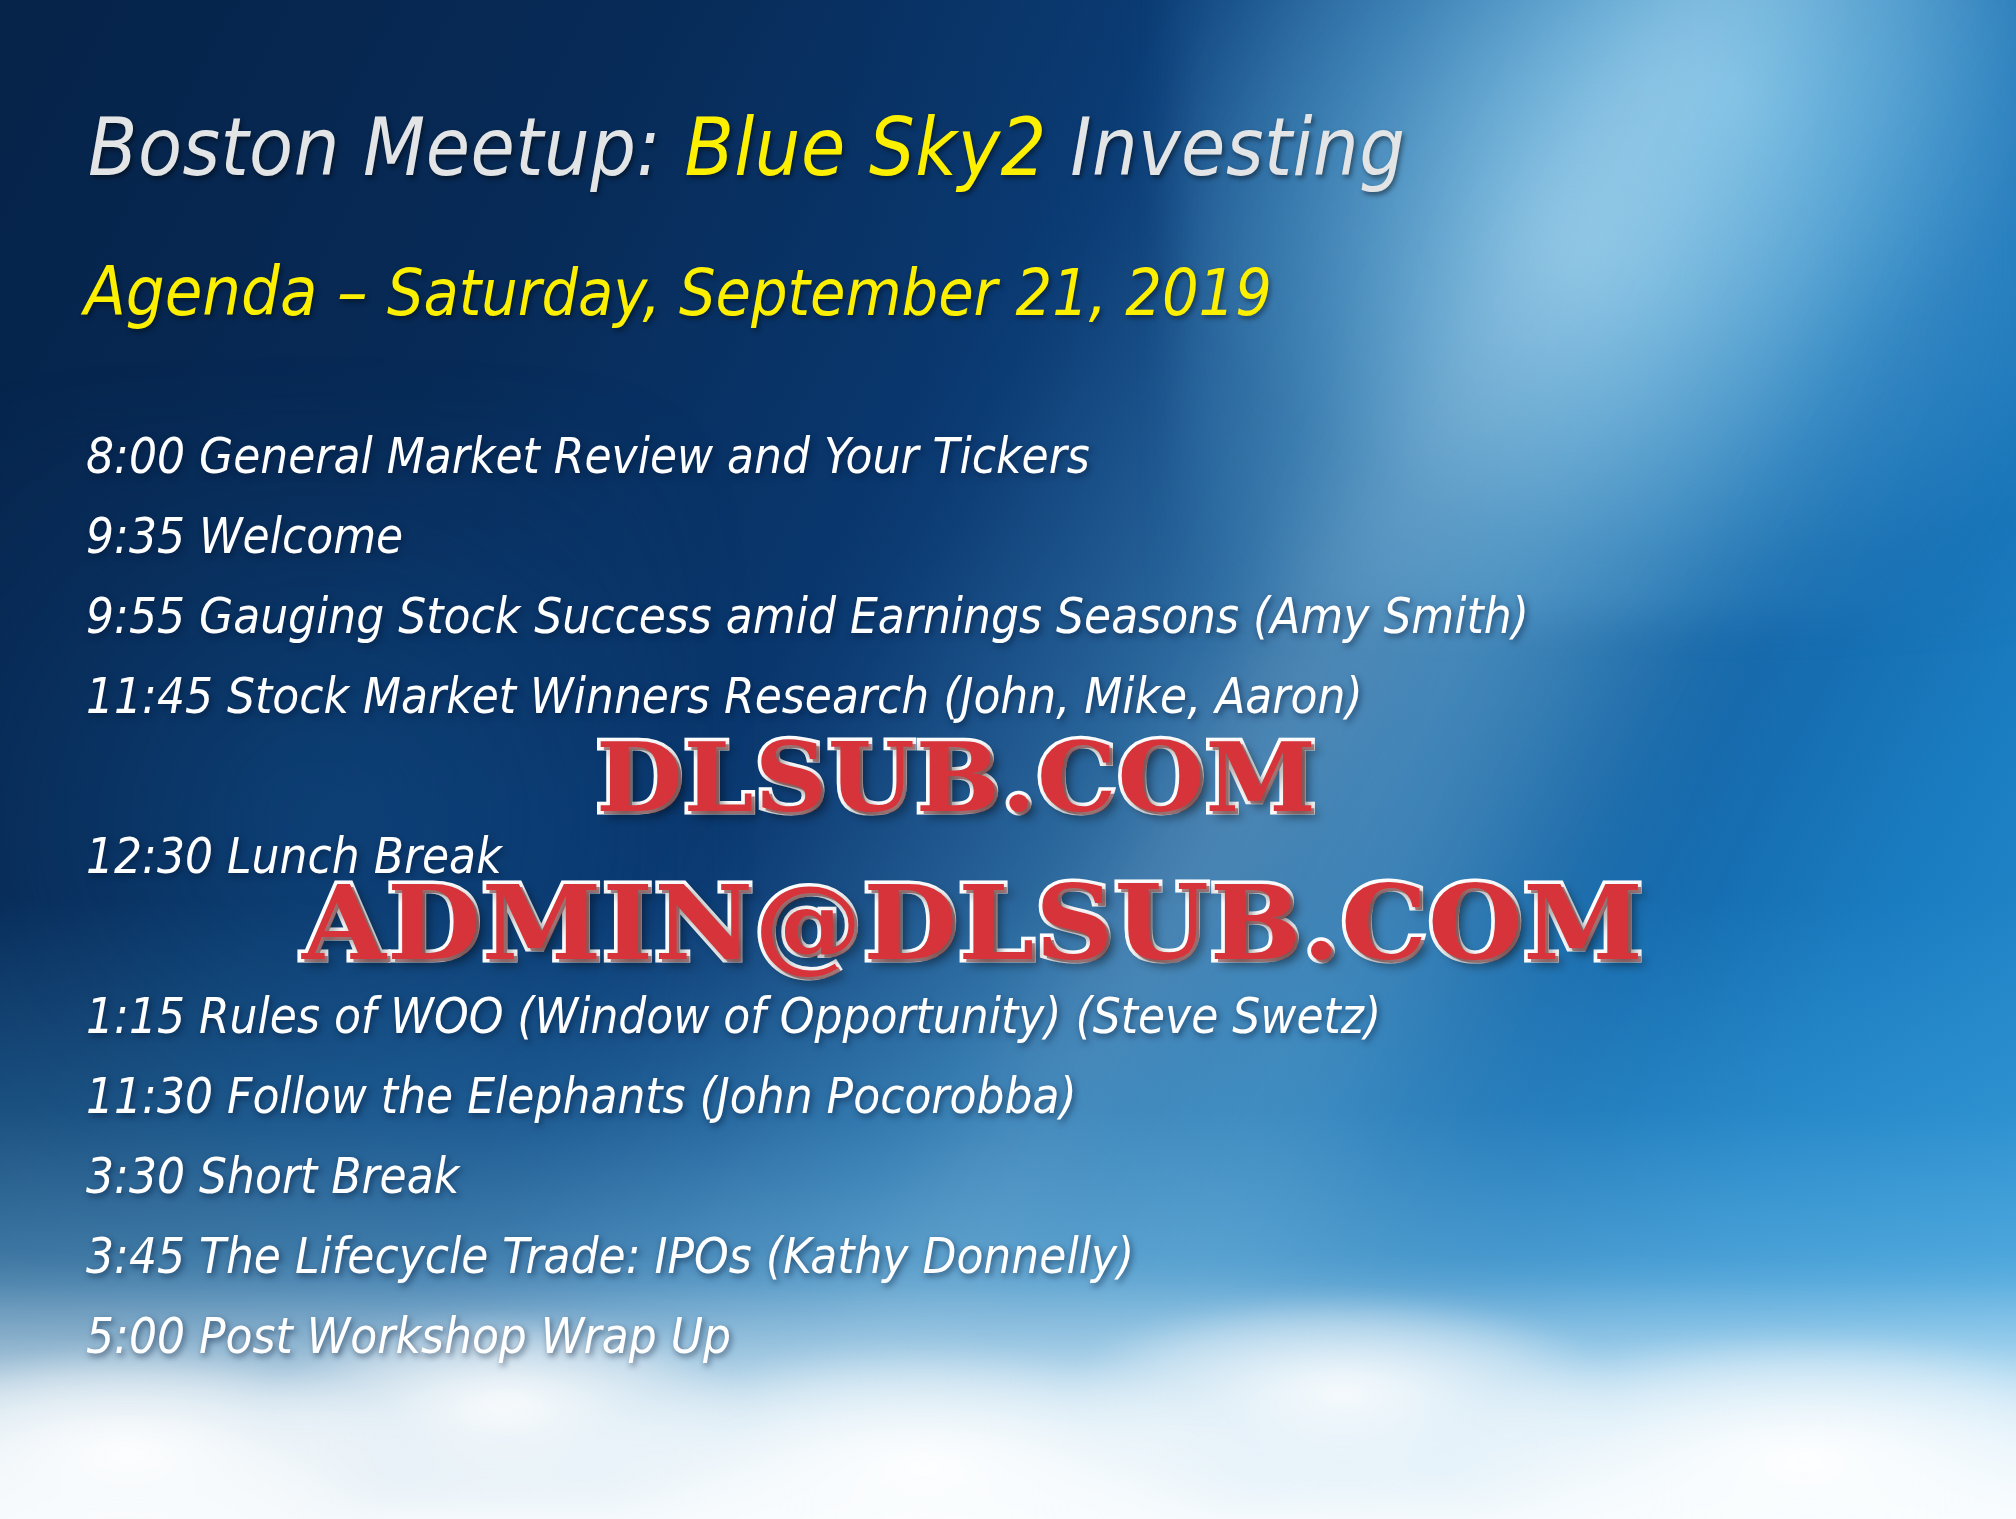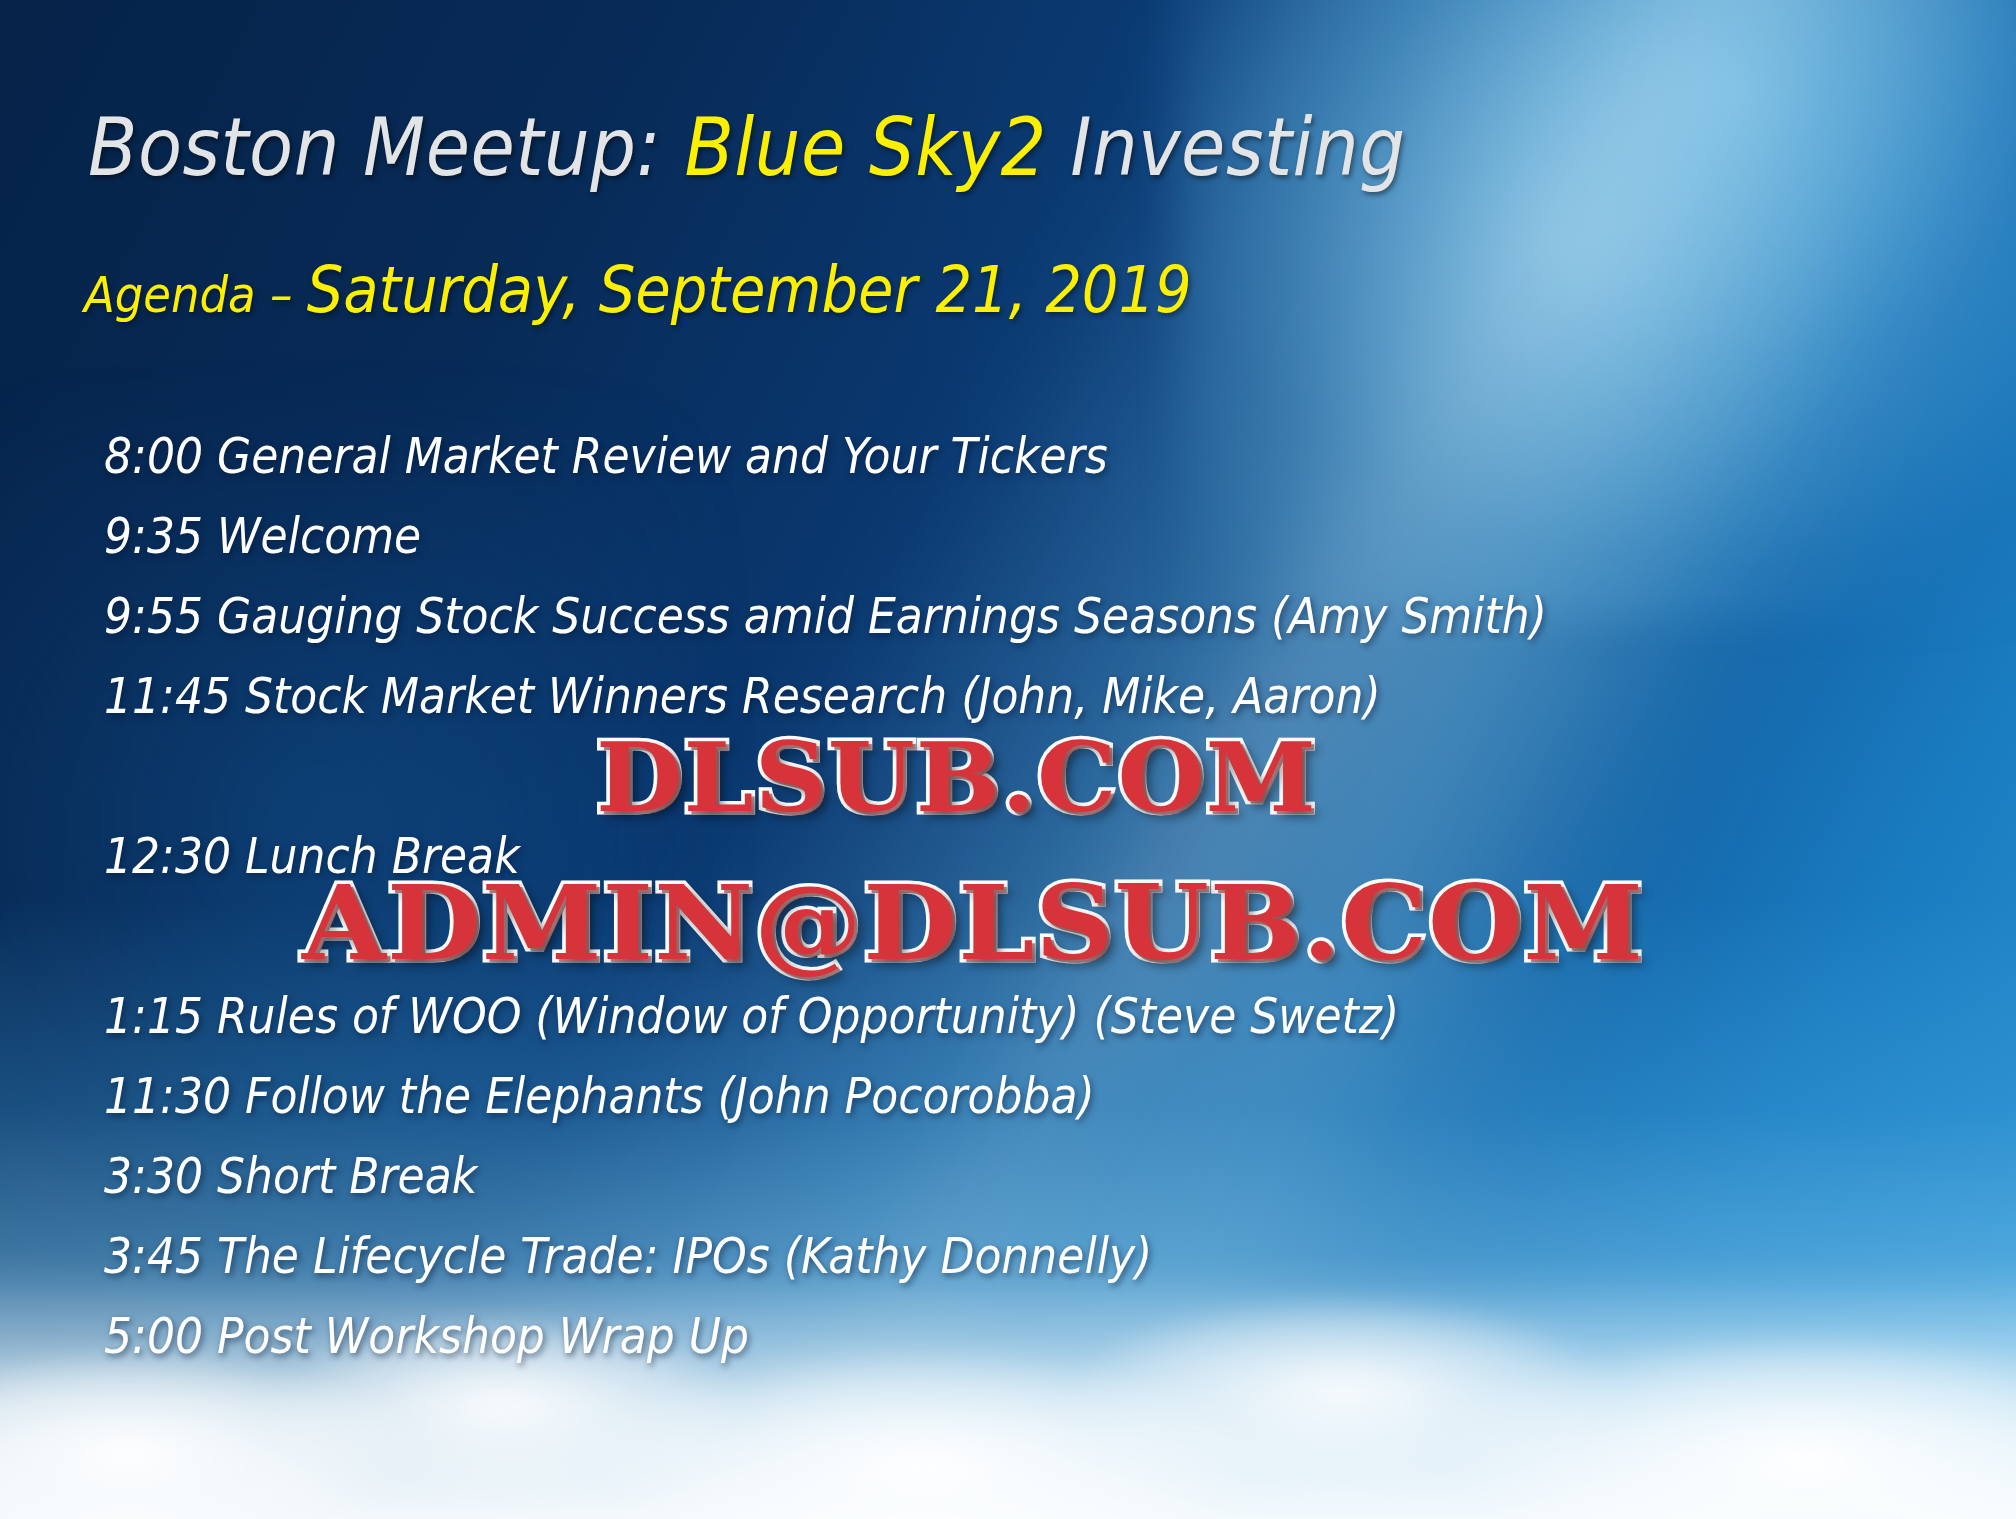--- a/index.html
+++ b/index.html
@@ -105,26 +105,26 @@
     left: 84px;
     top: 258px;
     white-space: nowrap;
     font-family: "DejaVu Sans Condensed", "Liberation Sans Narrow", "Liberation Sans", sans-serif;
     font-style: italic;
     font-weight: 400;
     line-height: 1;
     color: #fcf000;
     text-shadow: 2px 3px 5px rgba(0,0,0,0.4);
   }
-  .agenda-line .big { font-size: 50px; }
+  .agenda-line .big { font-size: 68px; }
   .agenda-line .small { font-size: 64px; }
 
   #agenda-list {
     position: absolute;
-    left: 104px;
+    left: 86px;
     top: 432px;
     width: 1760px;
   }
   .agenda-item {
     font-family: "DejaVu Sans Condensed", "Liberation Sans Narrow", "Liberation Sans", sans-serif;
     font-style: italic;
     font-weight: 400;
     font-size: 49px;
     line-height: 1;
     height: 80px;

